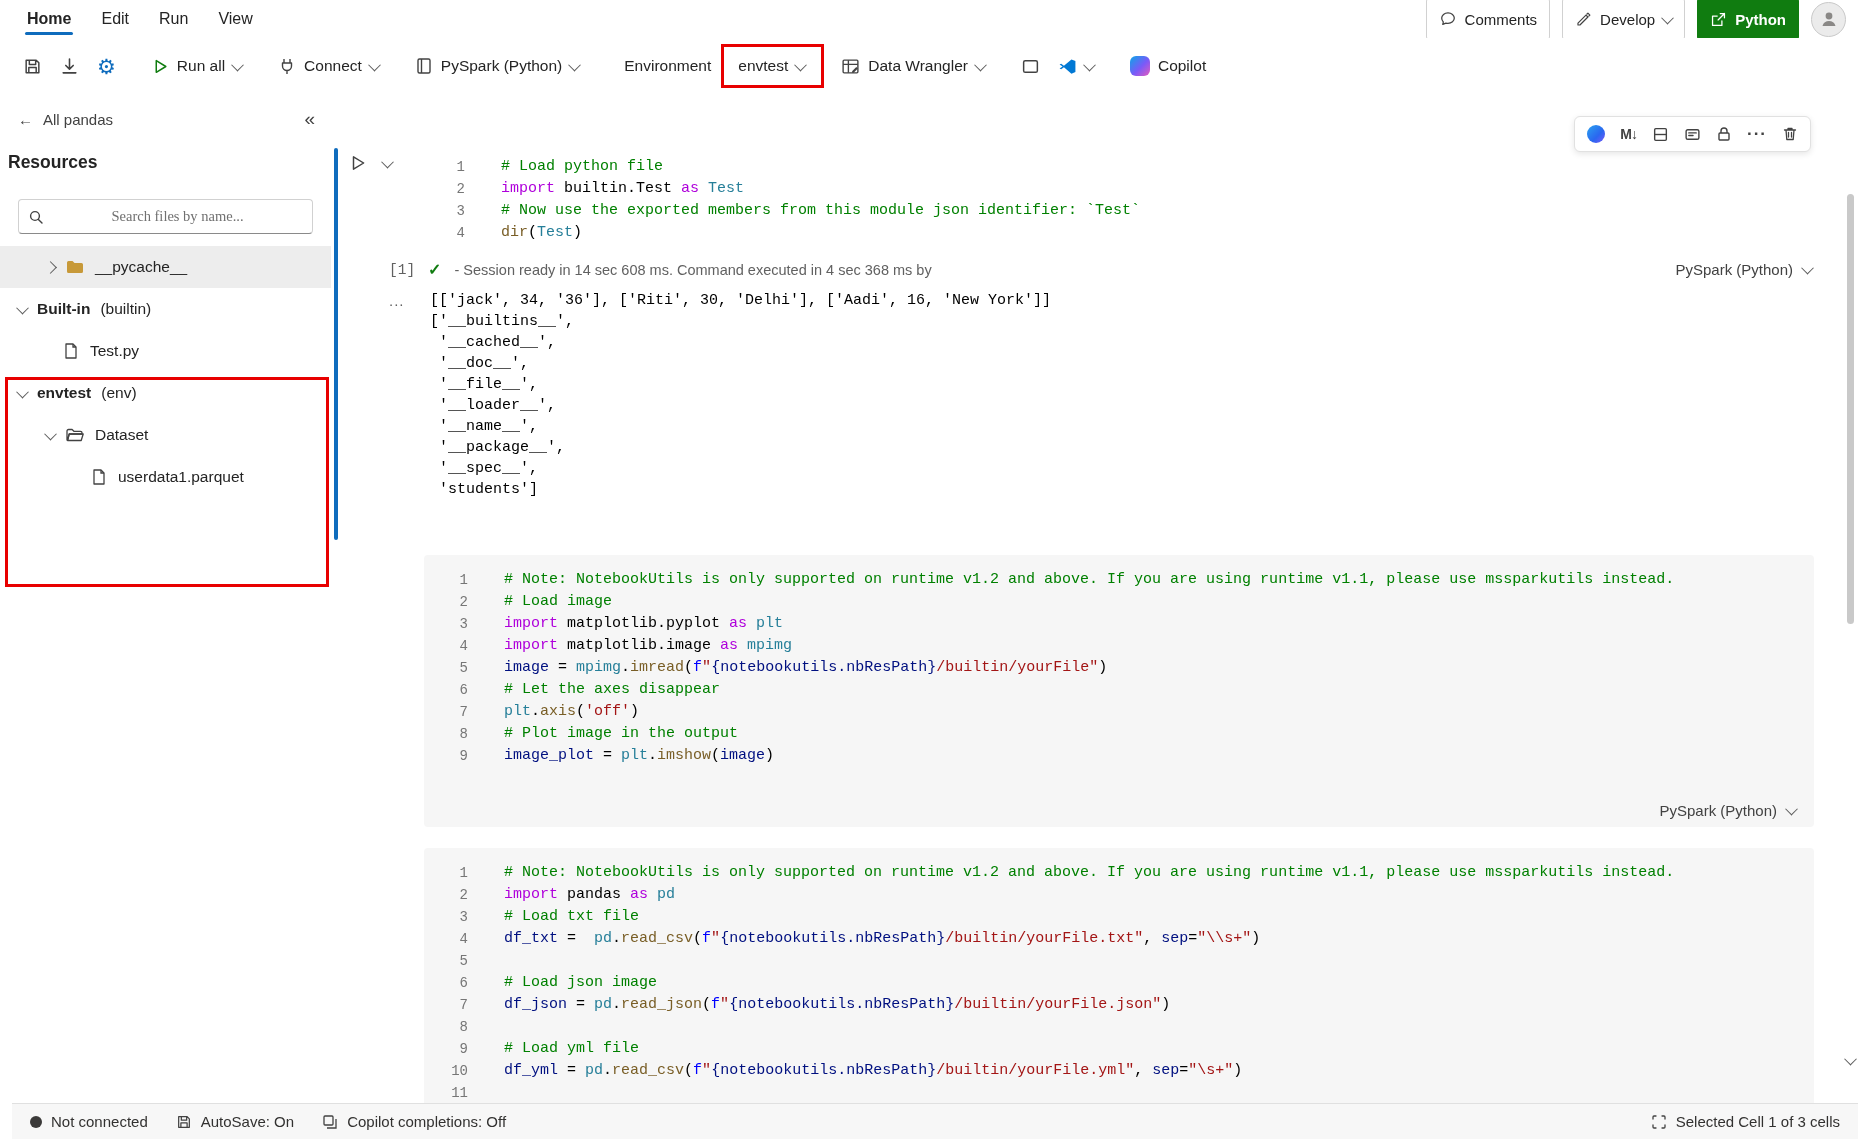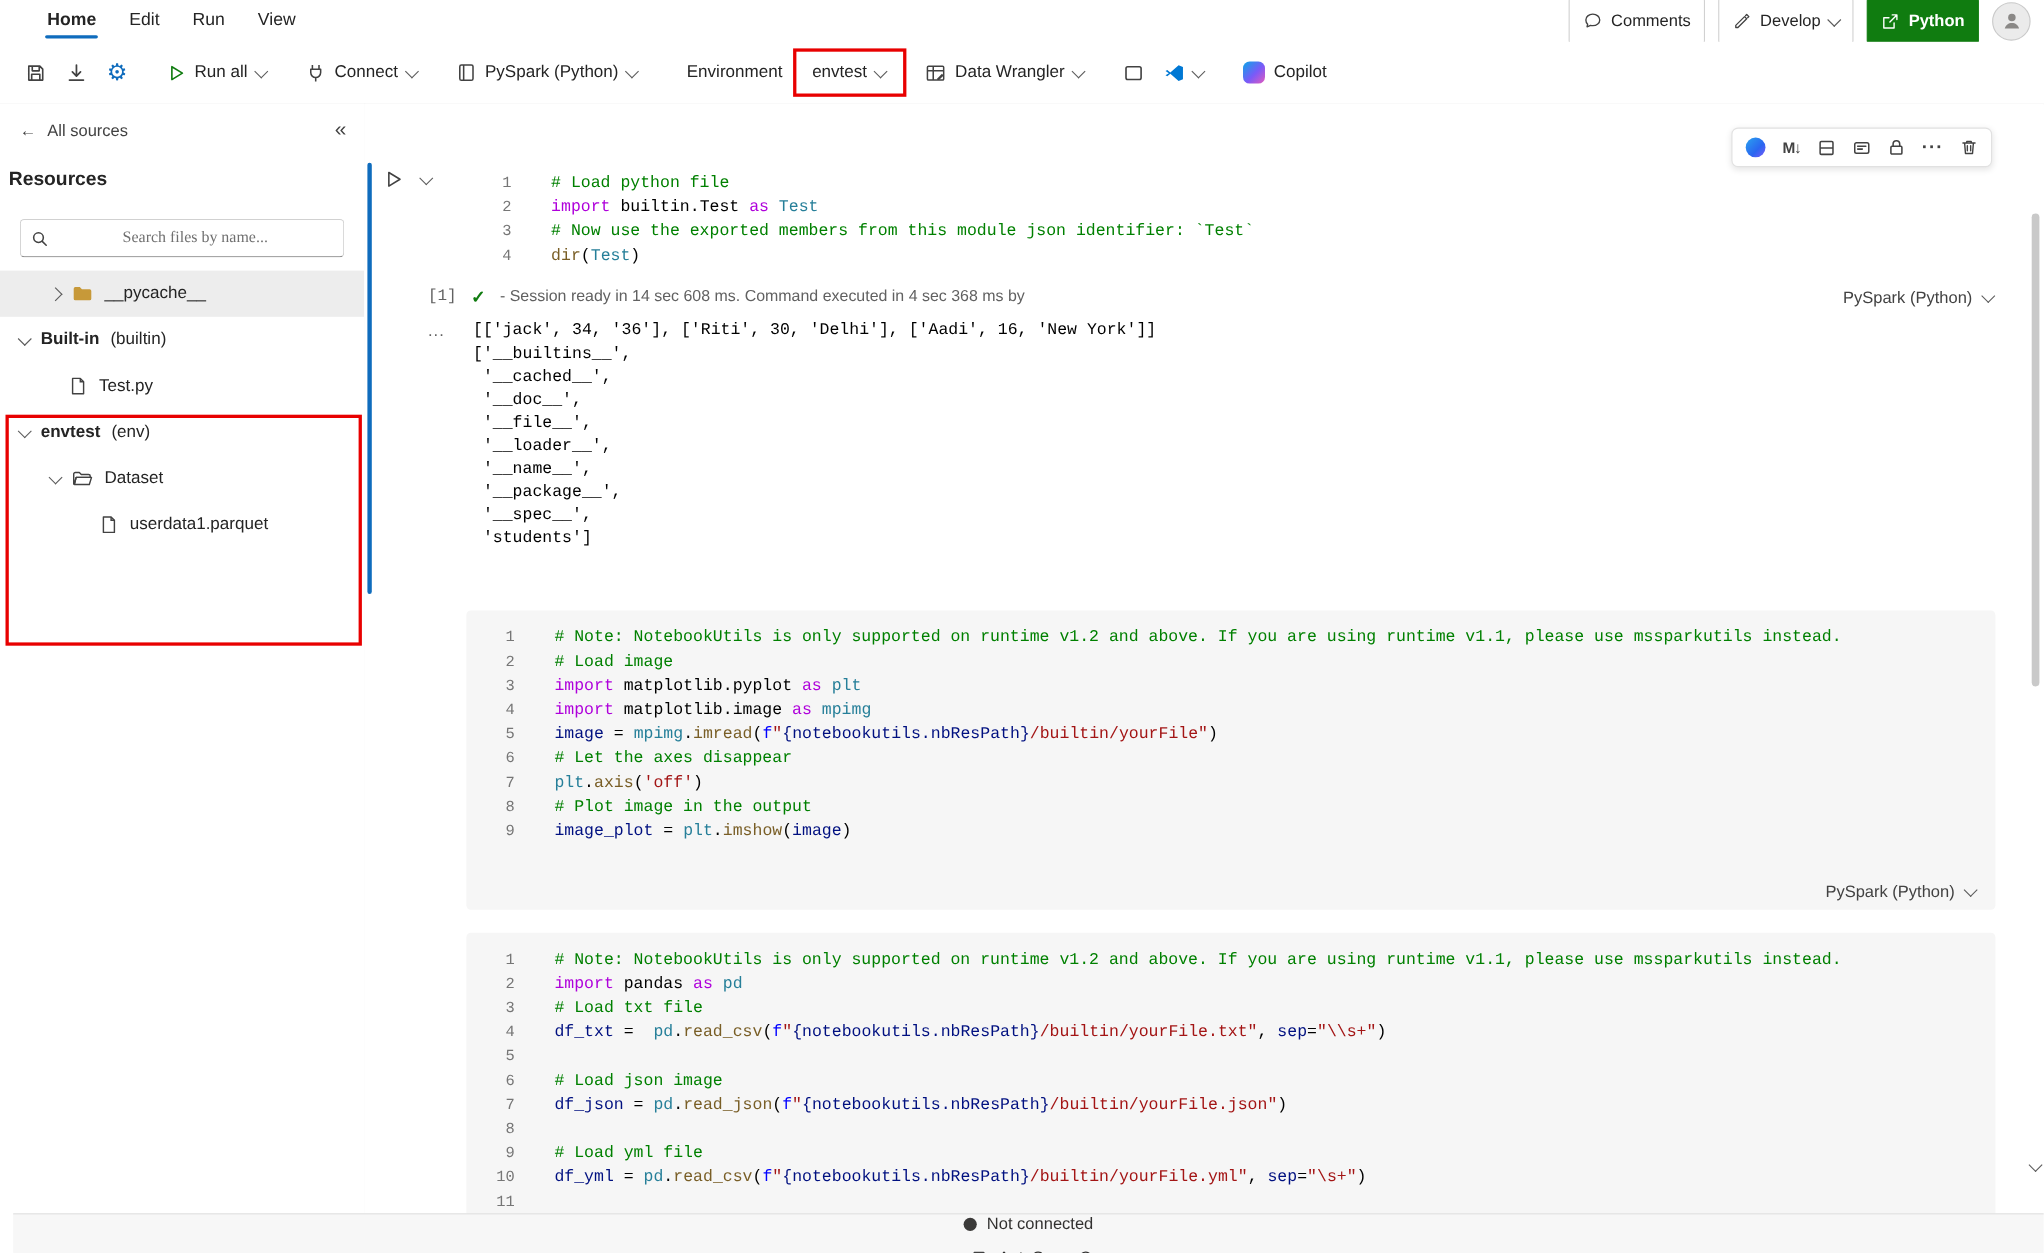--- a/index.html
+++ b/index.html
@@ -2,21 +2,21 @@
 <html><head>
 <meta charset="utf-8">
 <style>
   html,body{margin:0;padding:0;}
   body{width:1858px;height:1139px;position:relative;overflow:hidden;background:#fff;
        font-family:"Liberation Sans",sans-serif;color:#242424;}
   svg{display:block;}
   .ico{color:#424242;}
 
   
-  .menubar{position:absolute;top:0;left:0;right:0;height:38px;display:flex;align-items:center;padding:0 12px;background:#fff;margin-left:16px;}
+  .menubar{position:absolute;top:0;left:0;right:0;height:38px;display:flex;align-items:center;padding:0 12px;background:#fff;}
   .menu-items{display:flex;align-items:center;}
   .menu-item{padding:8px 15px;font-size:16px;position:relative;cursor:default;}
   .menu-item.active{font-weight:bold;}
   .menu-item.active::after{content:"";position:absolute;left:13px;right:13px;bottom:1px;height:3px;background:#0f6cbd;border-radius:2px;}
   .menubar-right{margin-left:auto;display:flex;align-items:center;gap:12px;}
   .btn{display:flex;align-items:center;gap:8px;border:1px solid #d1d1d1;border-radius:4px;padding:5px 12px;font-size:15px;background:#fff;height:32px;}
   .btn-share{background:#107c10;border-color:#107c10;color:#fff;font-weight:bold;}
   .avatar{width:33px;height:33px;border-radius:50%;background:#ebebeb;border:1px solid #c9c9c9;display:flex;align-items:center;justify-content:center;}
 
   
@@ -81,21 +81,21 @@
   .cell-3{top:754px;height:352px;}
   .cell-kernel{position:absolute;right:18px;bottom:8px;display:flex;align-items:center;gap:10px;color:#424242;font-size:15px;}
 
   
   .scrollbar{position:absolute;right:1px;top:94px;bottom:35px;width:13px;}
   .scroll-thumb{position:absolute;top:6px;left:3px;width:7px;height:430px;background:#c9c9c9;border-radius:4px;}
   .scroll-down{position:absolute;bottom:4px;left:2px;}
 
   
   .statusbar{position:absolute;left:12px;right:0;bottom:0;height:35px;background:#f7f7f7;border-top:1px solid #e0e0e0;
-             display:flex;align-items:center;padding:0 18px;gap:14px;font-size:15px;color:#323130;flex-direction:column;}
+             display:flex;align-items:center;padding:0 18px;gap:14px;font-size:15px;color:#323130;}
   .sb-item{display:flex;align-items:center;gap:9px;}
   .status-dot{width:12px;height:12px;border-radius:50%;background:#3b3a39;}
   .sb-right{margin-left:auto;display:flex;align-items:center;gap:9px;}
 </style>
 </head>
 <body>
 
 <div class="menubar">
   <div class="menu-items">
     <div class="menu-item active">Home</div>
@@ -208,21 +208,21 @@
   <div class="tb-btn">
     <span class="copilot-logo"></span>
     <span>Copilot</span>
   </div>
 </div>
 
 <div class="sidebar">
   <div class="sb-top">
     <div class="sb-back">
       <span>←</span>
-      <span>All sources</span>
+      <span>All pandas</span>
     </div>
     <span class="sb-collapse">«</span>
   </div>
   <div class="sb-title">Resources</div>
   <div class="sb-search">
     <svg class="ico" width="16" height="16" viewBox="0 0 16 16">
         <circle cx="7" cy="7" r="4.4" fill="none" stroke="currentColor" stroke-width="1.4"></circle>
         <path d="M10.4 10.4L14 14" stroke="currentColor" stroke-width="1.4" stroke-linecap="round"></path>
       </svg>
     <input placeholder="Search files by name..." style="">

